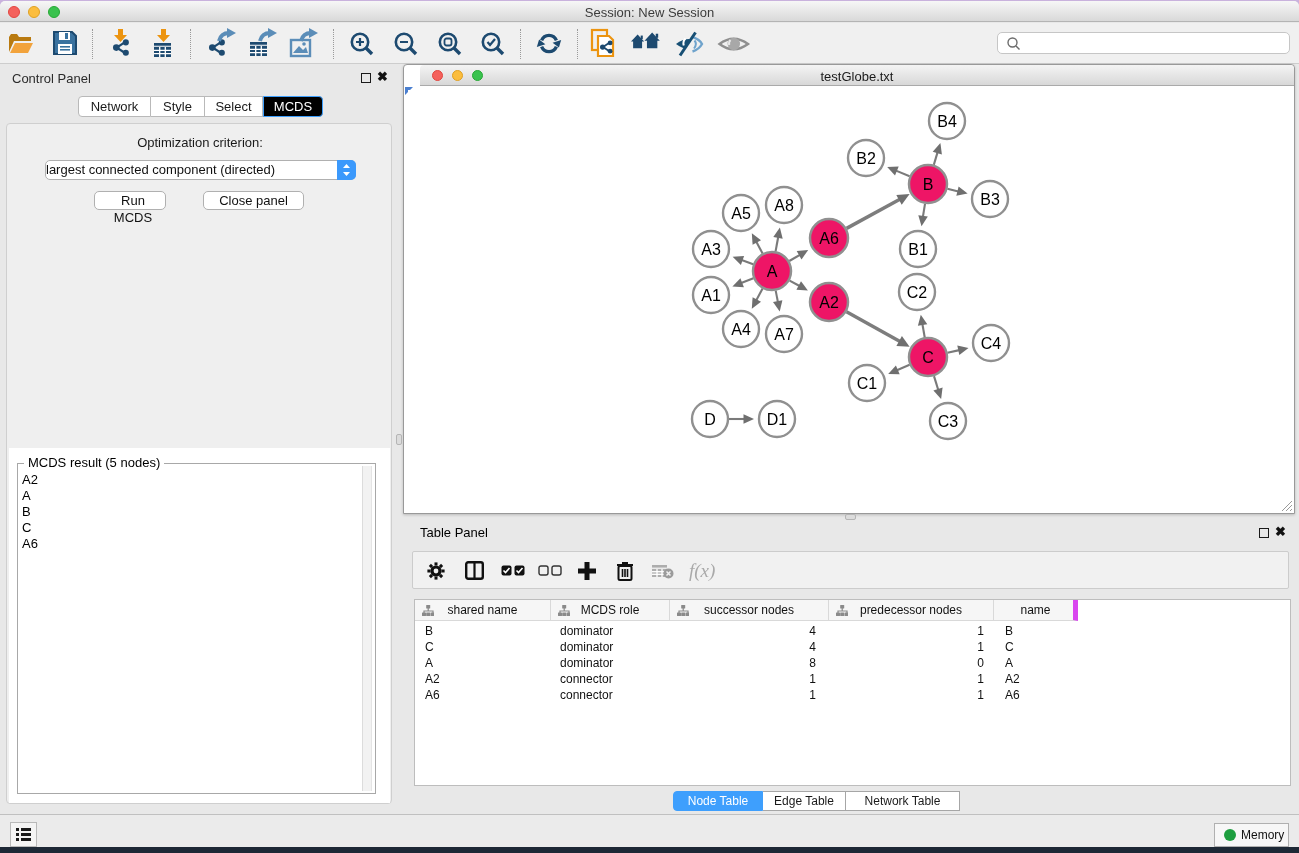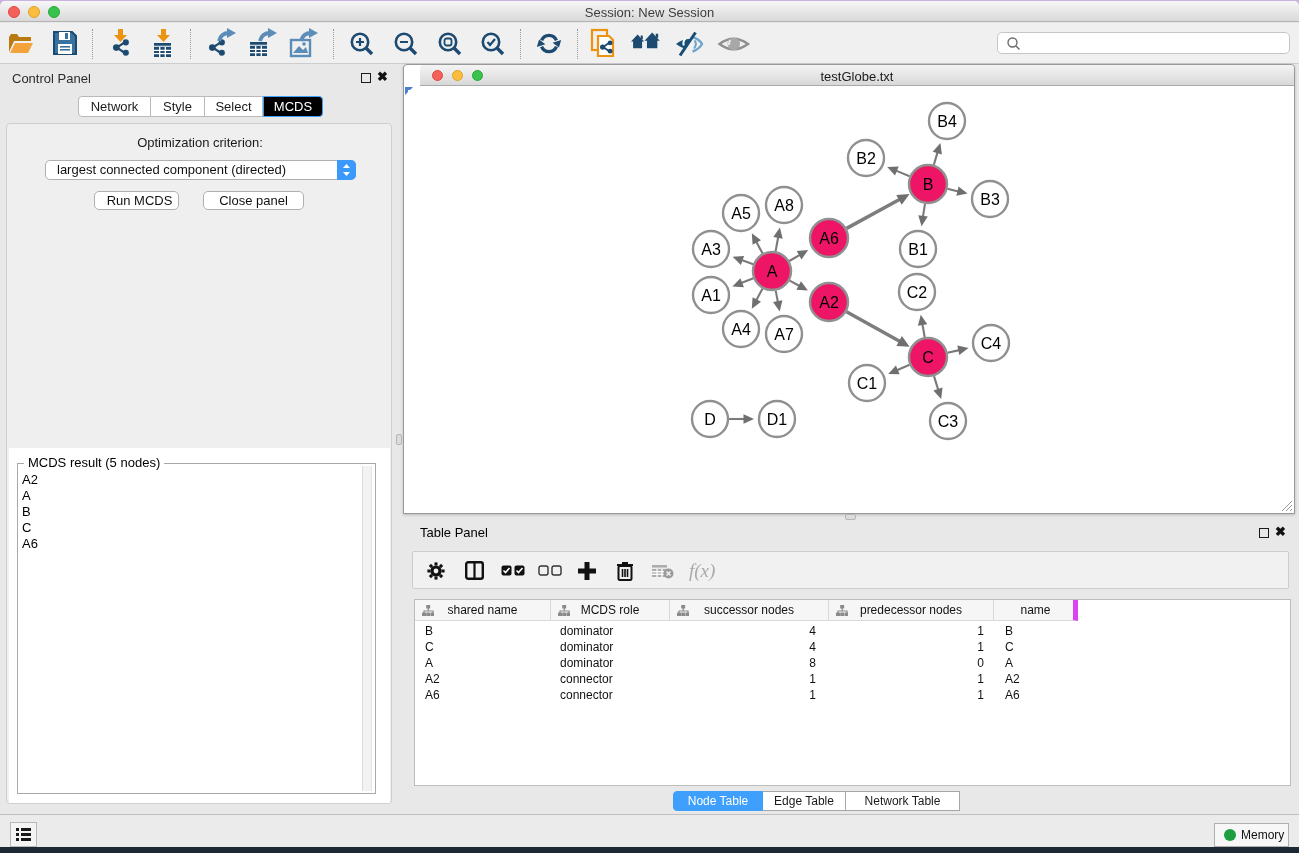--- a/index.html
+++ b/index.html
@@ -15,21 +15,21 @@
 .tbsep { position:absolute; top:6px; height:30px; width:0; border-left:1px dotted #9a9a9a; }
 #searchbox { position:absolute; left:997px; top:9px; width:293px; height:22px; background:#fff; border:1px solid #c6c6c6; border-radius:5px; }
 
 #cp-title { left:12px; top:70px; font-size:13px; color:#2b2b2b; }
 .panelbtn-sq { position:absolute; width:10px; height:10px; border:1.5px solid #1a1a1a; }
 .panelbtn-x { position:absolute; font-size:13px; font-weight:bold; color:#111; }
 .tab { position:absolute; top:95px; height:21px; background:#fff; border:1px solid #b9b9b9; font-size:13px; color:#1a1a1a; text-align:center; line-height:19px; }
 .tabsel { background:#000000; color:#fff; border-color:#3e9ffd; }
 #mcds-panel { left:6px; top:122px; width:386px; height:681px; background:#efefef; border:1px solid #cfcfcf; border-radius:4px; }
 #optlabel { left:0; width:386px; top:11px; text-align:center; font-size:13px; color:#1a1a1a; }
-#combo { left:38px; top:36px; width:311px; height:20px; background:#fff; border:1px solid #b0b0b0; border-radius:5px; font-size:13px; color:#111; line-height:18px; padding-left:11px; }
+#combo { left:38px; top:36px; width:311px; height:20px; background:#fff; border:1px solid #b0b0b0; border-radius:5px; font-size:13px; color:#111; line-height:18px; }
 #combo-spin { position:absolute; right:-1px; top:-1px; width:19px; height:20px; background:#3b99fc; border-radius:0 5px 5px 0; }
 .btn { position:absolute; top:67px; height:19px; background:#fff; border:1px solid #b0b0b0; border-radius:5px; font-size:13px; color:#111; text-align:center; line-height:17px; }
 #resultbox { left:2px; top:324px; width:381px; height:355px; background:#fff; }
 #fieldset { position:absolute; left:8px; top:15px; right:14px; bottom:9px; border:1px solid #a8a8a8; }
 #legend { position:absolute; left:6px; top:-9px; background:#fff; padding:0 4px; font-size:13px; color:#000; }
 .li { position:absolute; left:4px; font-size:13px; color:#000; }
 #rb-scroll { position:absolute; right:3px; top:2px; bottom:2px; width:10px; background:#f2f2f2; border-left:1px solid #dcdcdc; border-right:1px solid #e4e4e4; }
 
 #netwin { left:403px; top:63px; width:892px; height:450px; background:#fff; border:1px solid #999; border-radius:4px 4px 0 0; box-shadow:0 1px 3px rgba(0,0,0,0.2); }
 #nw-title { position:absolute; left:16px; top:0; right:0; height:21px; background:linear-gradient(#f4f4f4,#d8d8d8); border-bottom:1px solid #aaa; border-radius:4px 4px 0 0; }
@@ -205,21 +205,21 @@
   <div class="tab" style="left:205px; width:58px; border-left:none;">Select</div>
   <div class="tab tabsel" style="left:263px; width:60px; border-radius:0 4px 4px 0;">MCDS</div>
   <div class="abs" id="mcds-panel">
     <div class="abs" id="optlabel">Optimization criterion:</div>
     <div class="abs" id="combo">largest connected component (directed)
       <div id="combo-spin"><svg width="19" height="20">
             <path d="M9.5 4 L13 8 L6 8 Z" fill="#fff"></path>
             <path d="M9.5 16 L13 12 L6 12 Z" fill="#fff"></path>
           </svg></div>
     </div>
-    <div class="btn" style="left:87px; width:85px;padding-left:6px;">Run MCDS</div>
+    <div class="btn" style="left:87px; width:72px;padding-left:6px;">Run MCDS</div>
     <div class="btn" style="left:196px; width:101px;">Close panel</div>
     <div class="abs" id="resultbox">
       <div id="fieldset">
         <div id="legend">MCDS result (5 nodes)</div>
         <div class="li" style="top:8px;">A2</div>
         <div class="li" style="top:24px;">A</div>
         <div class="li" style="top:40px;">B</div>
         <div class="li" style="top:56px;">C</div>
         <div class="li" style="top:72px;">A6</div>
         <div id="rb-scroll"></div>

